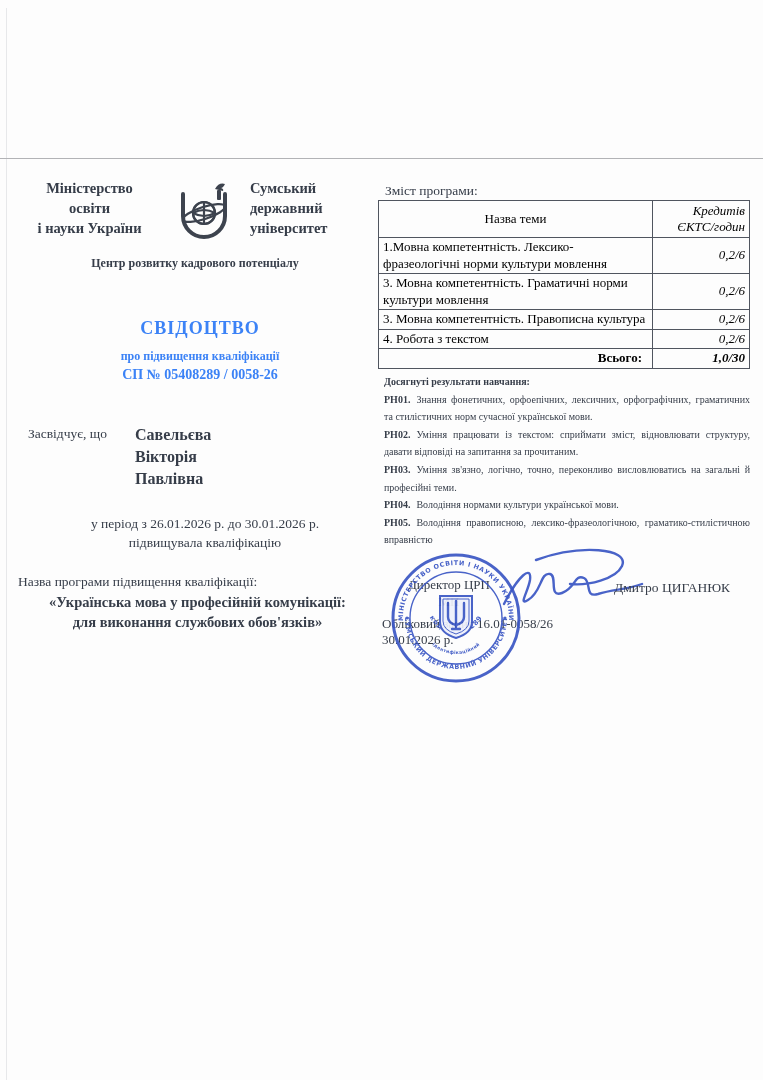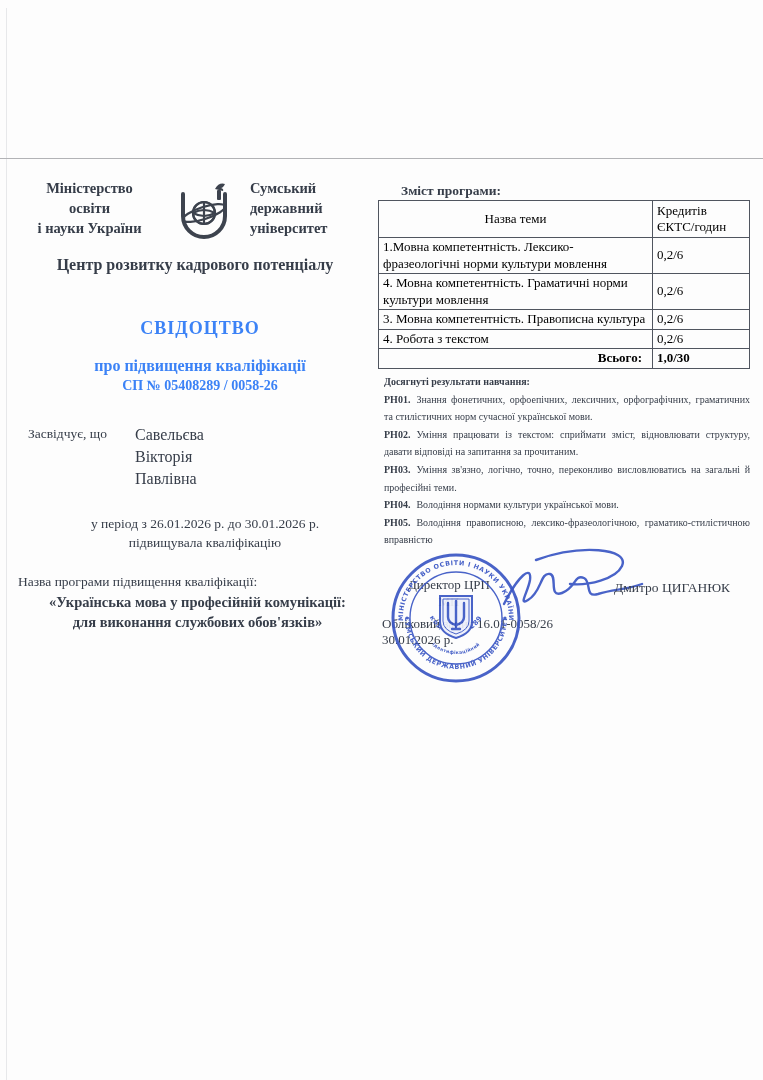--- a/index.html
+++ b/index.html
@@ -11,38 +11,38 @@
   }
   .scan-edge-left{position:absolute;left:6px;top:8px;bottom:0;width:1px;background:#e7e8ea;}
   .top-rule{position:absolute;left:0;right:0;top:158px;height:1px;background:#b2b3b6;}
 
   
   .org-header{position:absolute;left:22px;top:178px;width:348px;display:flex;justify-content:space-between;align-items:flex-start;}
   .org-block{font-weight:bold;font-size:14.5px;line-height:20px;}
   .ministry{width:135px;text-align:center;}
   .university{width:120px;text-align:left;}
   .logo-wrap{width:70px;height:70px;margin-top:2px;}
-  .center-name{position:absolute;left:20px;top:256px;width:350px;text-align:center;font-weight:bold;font-size:16px;}
+  .center-name{position:absolute;left:20px;top:256px;width:350px;text-align:center;font-weight:bold;font-size:12px;}
   .cert-title{position:absolute;left:20px;top:318px;width:360px;text-align:center;color:#3b82f6;}
   .cert-title .t1{font-weight:bold;font-size:18px;letter-spacing:1px;}
-  .cert-title .t2{font-weight:bold;font-size:16px;margin-top:18px;}
+  .cert-title .t2{font-weight:bold;font-size:12px;margin-top:10px;}
   .cert-title .t3{font-weight:bold;font-size:14px;margin-top:3px;}
   .certify-row{position:absolute;left:28px;top:424px;width:340px;display:flex;}
   .certify-label{font-size:13.5px;padding-top:2px;}
-  .holder-name{margin-left:28px;font-weight:normal;font-size:16px;line-height:22px;}
+  .holder-name{margin-left:28px;font-weight:bold;font-size:16px;line-height:22px;}
   .period-block{position:absolute;left:20px;top:514px;width:370px;text-align:center;font-size:13.5px;line-height:19px;}
   .program-label{position:absolute;left:18px;top:574px;width:360px;font-size:13.5px;}
   .program-name{position:absolute;left:10px;top:592px;width:375px;text-align:center;font-weight:bold;font-size:14.5px;line-height:20px;}
 
   
-  .content-heading{position:absolute;left:385px;top:183px;font-weight:bold;font-size:13.5px;margin-left:16px;}
+  .content-heading{position:absolute;left:385px;top:183px;font-weight:normal;font-size:13.5px;}
   .content-table{position:absolute;left:378px;top:200px;width:372px;border-collapse:collapse;font-size:13px;color:#000000;}
   .content-table th,.content-table td{border:1px solid #50555f;padding:1px 4px;vertical-align:middle;}
   .content-table th{font-weight:normal;text-align:center;line-height:16px;padding:2px 4px;}
-  .content-table .credits{width:88px;text-align:left;}
+  .content-table .credits{width:88px;text-align:right;font-style:italic;}
   .content-table td{line-height:16.5px;}
   .content-table .total-label{text-align:right;font-weight:bold;padding-right:10px;}
   .content-table .total-value{font-weight:bold;}
   .outcomes{position:absolute;left:384px;top:373px;width:366px;font-size:10px;line-height:17.6px;z-index:1;}
   .outcomes-heading{font-weight:bold;}
   .outcome{text-align:justify;}
   .outcome .code{font-weight:bold;margin-right:6px;}
 
   .director-block{position:absolute;left:393px;top:576px;width:112px;text-align:center;font-size:13px;line-height:17px;z-index:1;}
   .record-block{position:absolute;left:382px;top:616px;font-size:13px;line-height:16px;z-index:1;}
@@ -129,21 +129,21 @@
           <div>ЄКТС/годин</div>
         </th>
       </tr>
     </thead>
     <tbody>
       <tr>
         <td>1.Мовна компетентність. Лексико-фразеологічні норми культури мовлення</td>
         <td class="credits">0,2/6</td>
       </tr>
       <tr>
-        <td>4. Мовна компетентність. Граматичні норми культури мовлення</td>
+        <td>3. Мовна компетентність. Граматичні норми культури мовлення</td>
         <td class="credits">0,2/6</td>
       </tr>
       <tr>
         <td>3. Мовна компетентність. Правописна культура</td>
         <td class="credits">0,2/6</td>
       </tr>
       <tr>
         <td>4. Робота з текстом</td>
         <td class="credits">0,2/6</td>
       </tr>

